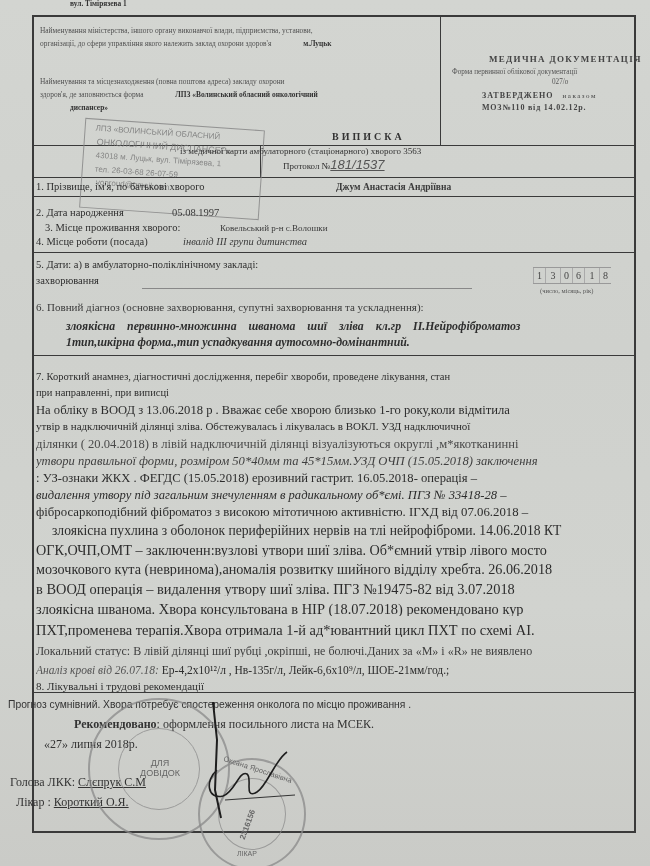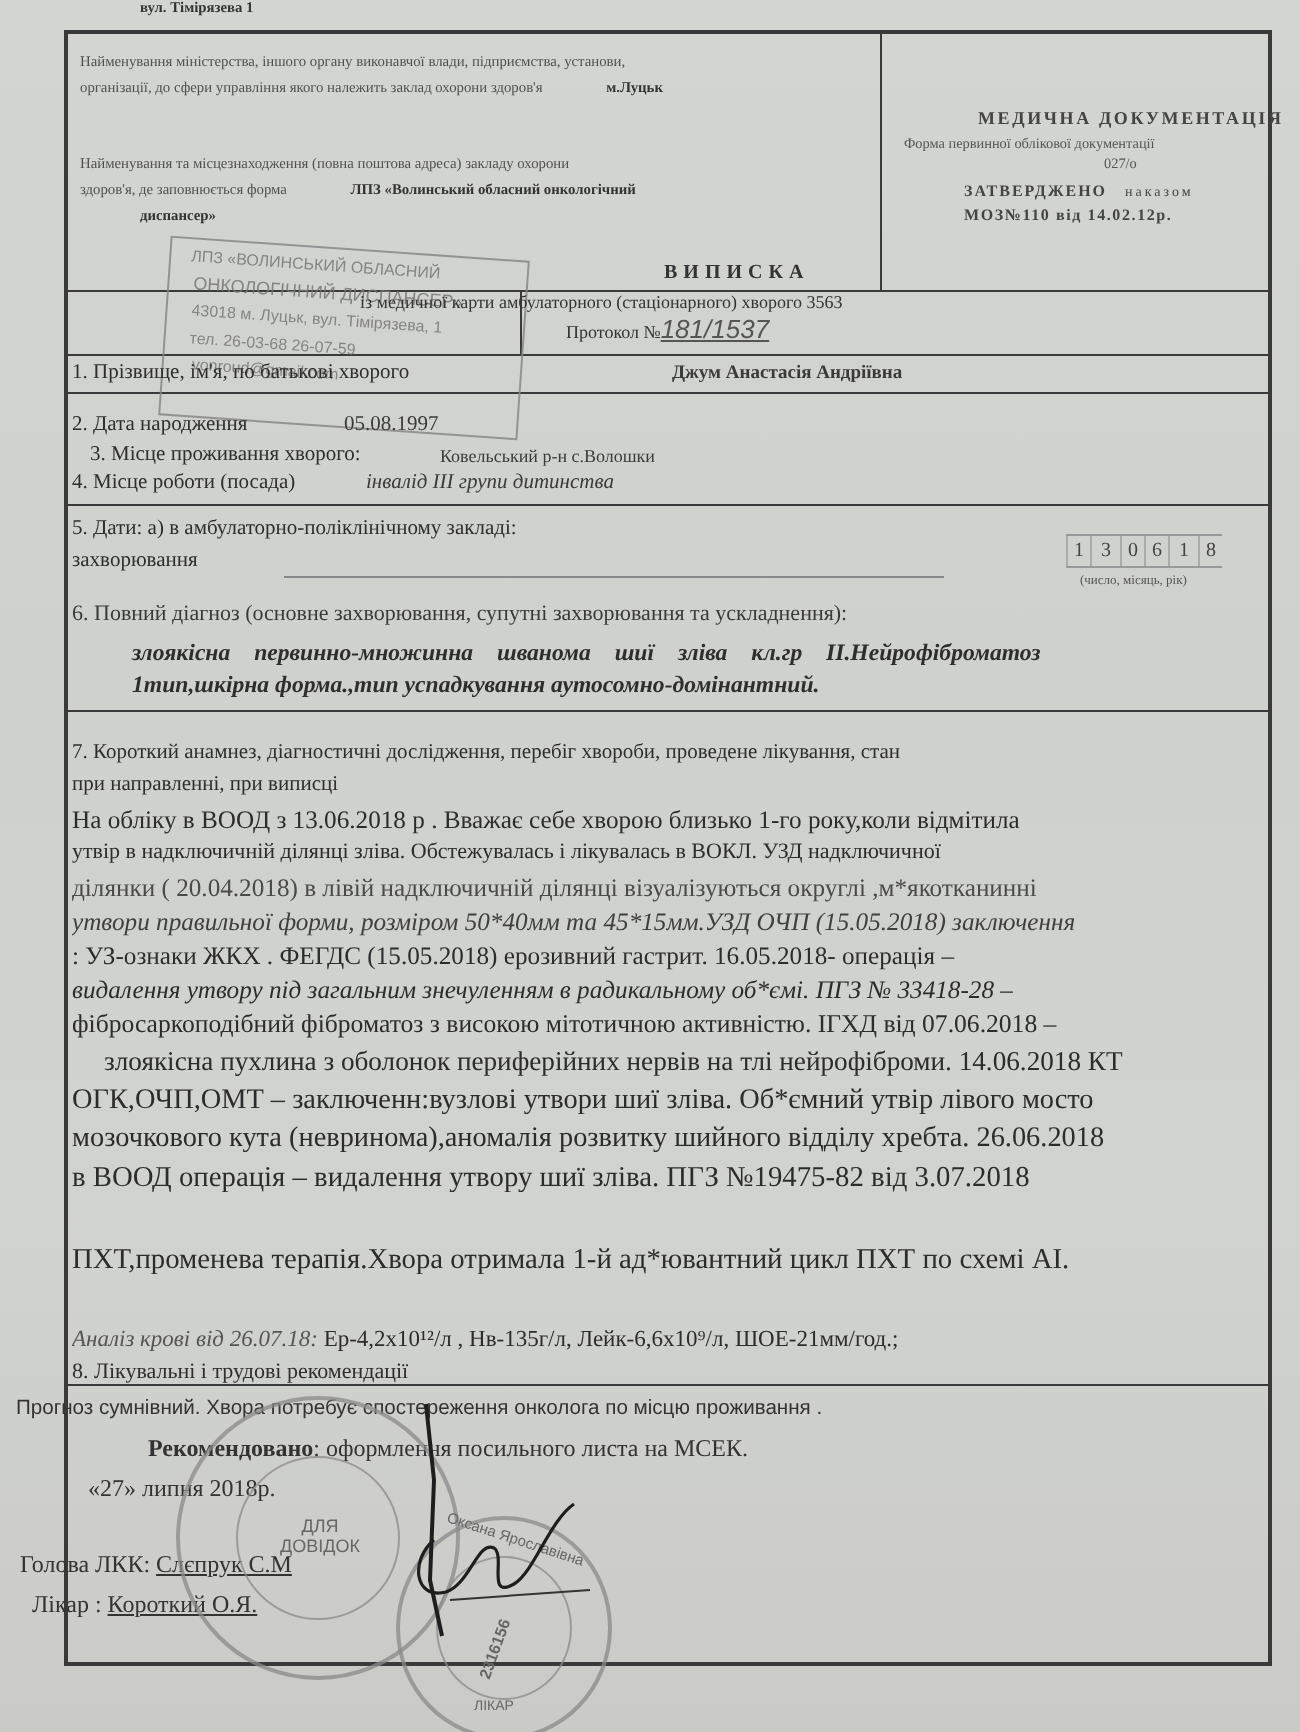--- a/index.html
+++ b/index.html
@@ -142,21 +142,23 @@
   <div class="body-line" style="top:421px; font-size:11px;">утвір в надключичній ділянці зліва. Обстежувалась і лікувалась в  ВОКЛ. УЗД надключичної</div>
   <div class="body-line" style="top:438px; font-size:12.6px; color:#4a4a4a;">ділянки ( 20.04.2018) в лівій надключичній ділянці візуалізуються округлі ,м*якотканинні</div>
   <div class="body-line" style="top:455px; font-size:12.6px; font-style:italic; color:#3f3f3f;">утвори правильної форми, розміром 50*40мм та 45*15мм.УЗД ОЧП (15.05.2018) заключення</div>
   <div class="body-line" style="top:472px; font-size:12.6px;">:  УЗ-ознаки ЖКХ .   ФЕГДС (15.05.2018)    ерозивний гастрит.   16.05.2018- операція –</div>
   <div class="body-line" style="top:489px; font-size:12.6px; font-style:italic;">видалення утвору під загальним знечуленням в радикальному об*ємі. ПГЗ № 33418-28 –</div>
   <div class="body-line" style="top:506px; font-size:12.8px;">фібросаркоподібний фіброматоз з високою мітотичною активністю. ІГХД від 07.06.2018 –</div>
   <div class="body-line" style="top:524px; font-size:13.6px;margin-left:16px;">злоякісна пухлина з оболонок периферійних нервів на тлі нейрофіброми. 14.06.2018 КТ</div>
   <div class="body-line" style="top:543px; font-size:14.2px;">ОГК,ОЧП,ОМТ – заключенн:вузлові утвори шиї зліва. Об*ємний утвір лівого мосто</div>
   <div class="body-line" style="top:562px; font-size:14.2px;">мозочкового кута (невринома),аномалія розвитку шийного відділу хребта. 26.06.2018</div>
   <div class="body-line" style="top:582px; font-size:14.4px;">в ВООД операція – видалення утвору шиї зліва. ПГЗ №19475-82 від 3.07.2018</div>
+  <div class="body-line" style="top:602px; font-size:14.4px;">злоякісна шванома. Хвора консультована в НІР (18.07.2018) рекомендовано кур</div>
   <div class="body-line" style="top:623px; font-size:14.4px;">ПХТ,променева терапія.Хвора отримала 1-й ад*ювантний цикл ПХТ по схемі AI.</div>
+  <div class="body-line" style="top:645px; font-size:12px; color:#3e3e3e;">Локальний статус: В лівій ділянці шиї рубці ,окріпші, не болючі.Даних за «М» і «R» не виявлено</div>
   <div class="body-line" style="top:665px; font-size:11.5px;">
     <span class="it" style="color:#555;">Аналіз крові від 26.07.18:</span><span> Ер-4,2х10¹²/л ,  Нв-135г/л,  Лейк-6,6х10⁹/л, ШОЕ-21мм/год.;</span>
   </div>
 
   <div class="t lbl" style="left:36px; top:681px; font-size:11px;">8. Лікувальні і трудові рекомендації</div>
   <div class="t sans" style="left:8px; top:700px; font-size:10.3px; color:#333;">Прогноз   сумнівний.  Хвора потребує спостереження онколога по місцю проживання .</div>
   <div class="t" style="left:44px; top:718px; font-size:12px; color:#333;">
     <span class="bold">Рекомендовано</span><span>: оформлення  посильного листа  на МСЕК.</span>
   </div>
   <div class="t" style="left:44px; top:738px; font-size:12px; color:#333;">«27»  липня 2018р.</div>

